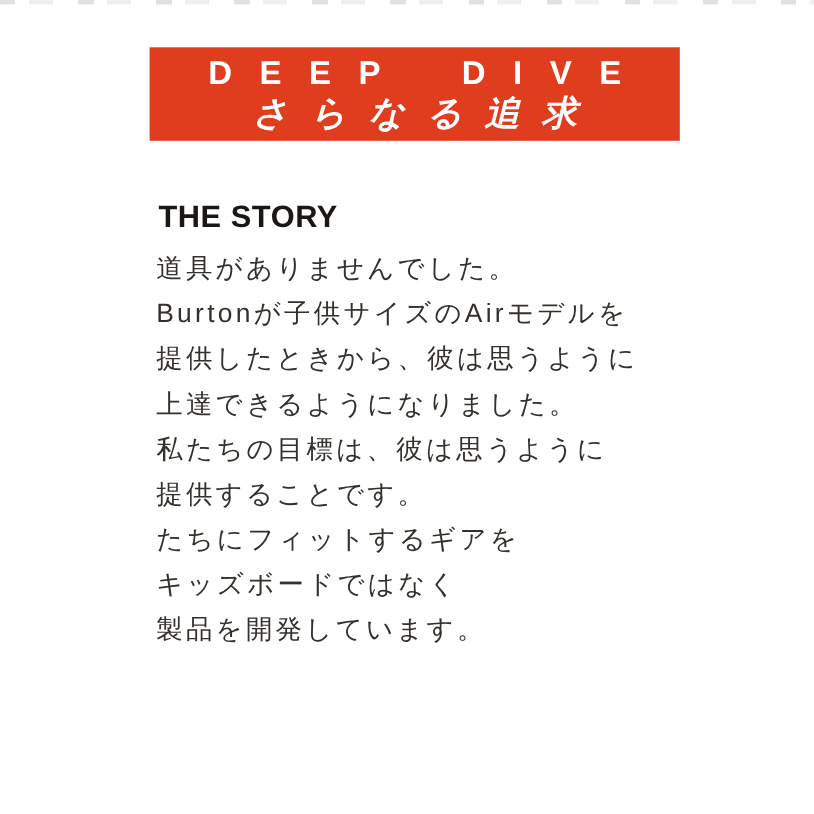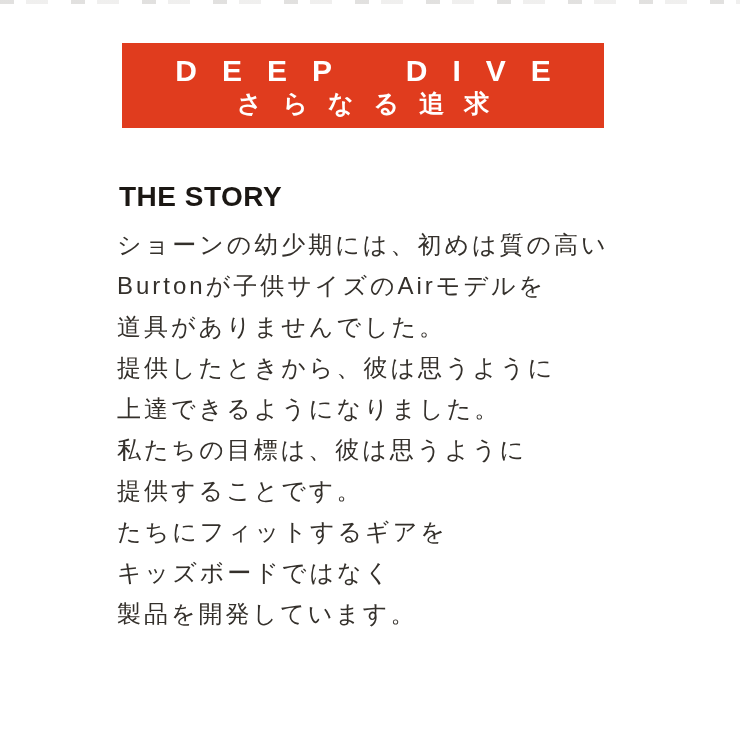--- a/index.html
+++ b/index.html
@@ -29,21 +29,21 @@
       rgba(255,255,255,0) 14px,
       rgba(255,255,255,0) 26px,
       rgba(205,203,200,0.30) 26px,
       rgba(205,203,200,0.30) 48px,
       rgba(255,255,255,0) 48px,
       rgba(255,255,255,0) 71px
     );
   }
   .banner {
     position: absolute;
-    left: 122px;
+    left: 136px;
     top: 43px;
     width: 482px;
     height: 85px;
     background: #e03c1e;
     color: #ffffff;
     display: flex;
     flex-direction: column;
     align-items: center;
     justify-content: center;
     gap: 5px;
@@ -52,30 +52,31 @@
   .banner-title {
     font-size: 30px;
     font-weight: bold;
     letter-spacing: 25px;
     word-spacing: 16px;
     white-space: nowrap;
     text-indent: 25px; 
     line-height: 1;
   }
   .banner-subtitle {
-    font-size: 25px;
+    font-size: 32px;
     font-weight: bold;
     letter-spacing: 20px;
     white-space: nowrap;
     text-indent: 20px;
     line-height: 1;
+    font-style: italic;
   }
   .story {
     position: absolute;
-    left: 117px;
+    left: 142px;
     top: 183px;
     width: 500px;
   }
   .story-heading {
     margin: 0 0 13px 2px;
     font-size: 28px;
     font-weight: bold;
     letter-spacing: 0.5px;
     color: #1b1713;
     line-height: 1;
@@ -99,23 +100,22 @@
   <div class="top-remnant"></div>
 
   <div class="banner">
     <div class="banner-title">DEEP DIVE</div>
     <div class="banner-subtitle">さらなる追求</div>
   </div>
 
   <div class="story">
     <h2 class="story-heading">THE STORY</h2>
     <div class="story-body">
-      <div class="story-line">ショーンの幼少期には、初めは質の高い</div>
+      <div class="story-line">道具がありませんでした。</div>
       <div class="story-line">Burtonが子供サイズのAirモデルを</div>
-      <div class="story-line">道具がありませんでした。</div>
       <div class="story-line">提供したときから、彼は思うように</div>
       <div class="story-line">上達できるようになりました。</div>
       <div class="story-line">私たちの目標は、彼は思うように</div>
       <div class="story-line">提供することです。</div>
       <div class="story-line">たちにフィットするギアを</div>
       <div class="story-line">キッズボードではなく</div>
       <div class="story-line">製品を開発しています。</div>
     </div>
   </div>
 

